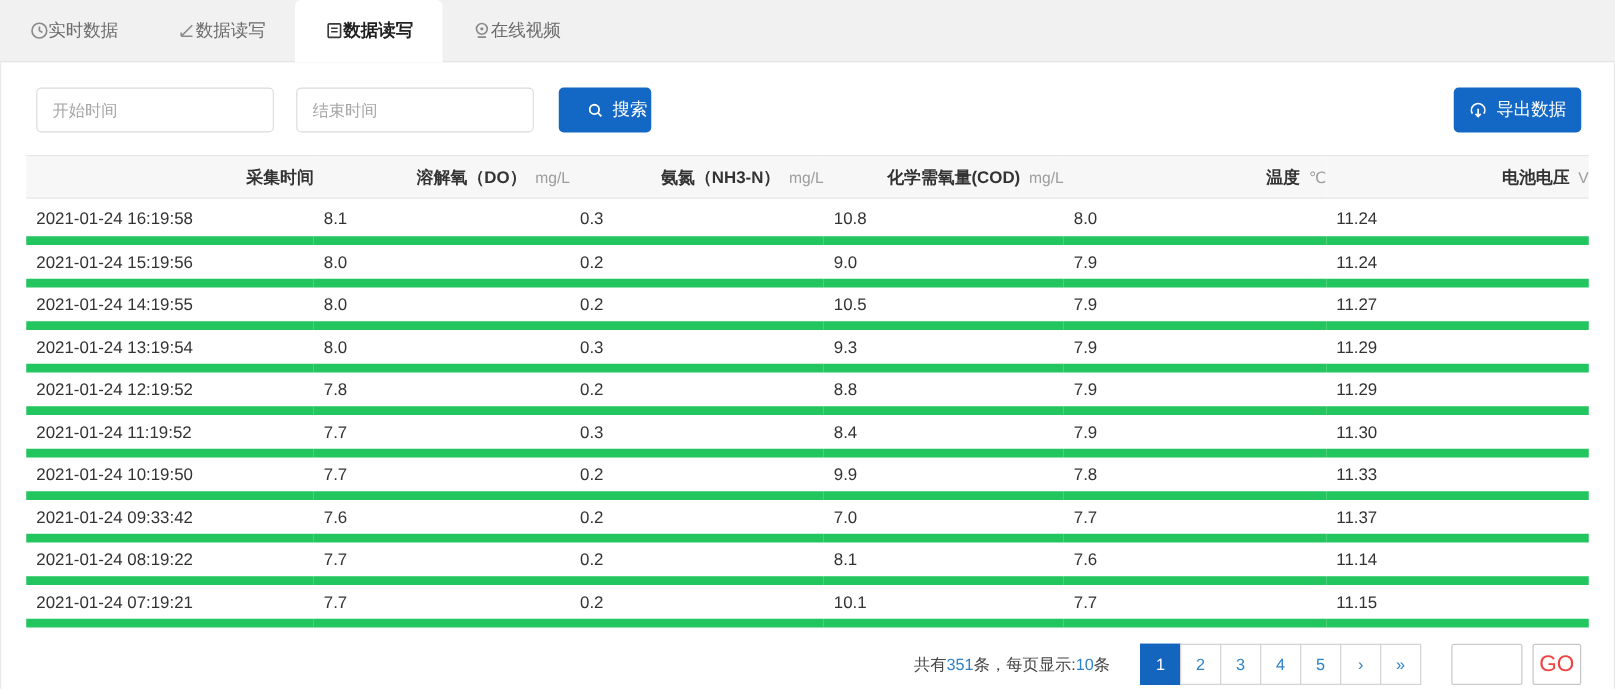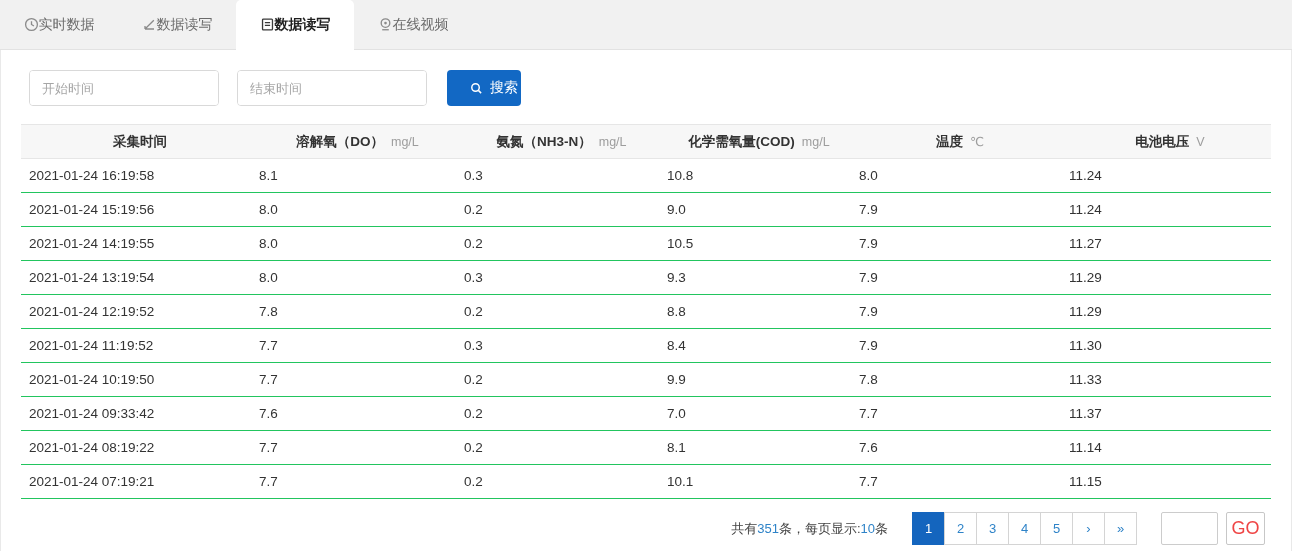--- a/index.html
+++ b/index.html
@@ -33,24 +33,24 @@
     cursor:pointer; font-family:inherit; }
   .search-btn { width:74px;padding-left:20px; }
   .export-btn { width:102px; margin-left:auto; }
 
   
   .tablewrap { margin:4px 20px 0 20px; }
   table { width:100%; border-collapse:collapse; table-layout:fixed; }
   col.c1{width:230px} col.c2{width:205px} col.c3{width:203px}
   col.c4{width:192px} col.c5{width:210px} col.c6{width:auto}
   thead th { background:#f7f7f7; border-top:1px solid #e6e6e6; border-bottom:1px solid #e6e6e6;
-    height:34px; text-align:center; padding:0 0 0 8px; font-size:13.5px; color:#333;
+    height:34px; text-align:right; padding:0 0 0 8px; font-size:13.5px; color:#333;
     font-weight:bold; white-space:nowrap; }
   thead th .unit { font-weight:normal; color:#9d9d9d; font-size:12.5px; margin-left:7px; }
-  tbody td { height:34px; border-bottom:1px solid #22c55e; padding:0 0 0 8px;
+  tbody td { height:34px; border-bottom:7px solid #22c55e; padding:0 0 0 8px;
     font-size:13.5px; color:#333; white-space:nowrap; }
 
   
   .pagebar { display:flex; align-items:center; justify-content:flex-end;
     padding:13px 26px 0 0; font-size:13px; color:#454545; }
   .summary { display:flex; align-items:center; margin-right:24px; }
   .summary .blue { color:#2e83c8; }
   .pages { display:flex; }
   .pg { min-width:33px; height:33px; border:1px solid #d4d4d4; background:#fff;
     color:#2e83c8; font-size:13px; display:flex; align-items:center; justify-content:center;
@@ -119,20 +119,29 @@
     </div>
     <span class="gap20"></span>
     <button class="btn-blue search-btn">
       <span style="display:flex">
         <svg width="13" height="13" viewBox="0 0 16 16" fill="none" stroke="#fff" stroke-width="1.8">
           <circle cx="6.8" cy="6.8" r="4.6"></circle>
             <path d="M10.3 10.3l3.4 3.4"></path>
         </svg>
       </span>
       <span>搜索</span>
+    </button>
+    <button class="btn-blue export-btn">
+      <span style="display:flex">
+        <svg width="15" height="15" viewBox="0 0 16 16" fill="none" stroke="#fff" stroke-width="1.4">
+          <path d="M12.9 10.6a5.7 5.7 0 1 0 -9.8 0"></path>
+          <path d="M8 6.5v6.3M5.8 10.8L8 13l2.2-2.2"></path>
+        </svg>
+      </span>
+      <span>导出数据</span>
     </button>
   </div>
 
   <div class="tablewrap">
     <table>
       <colgroup>
         <col class="c1">
           <col class="c2">
           <col class="c3">
           <col class="c4">

